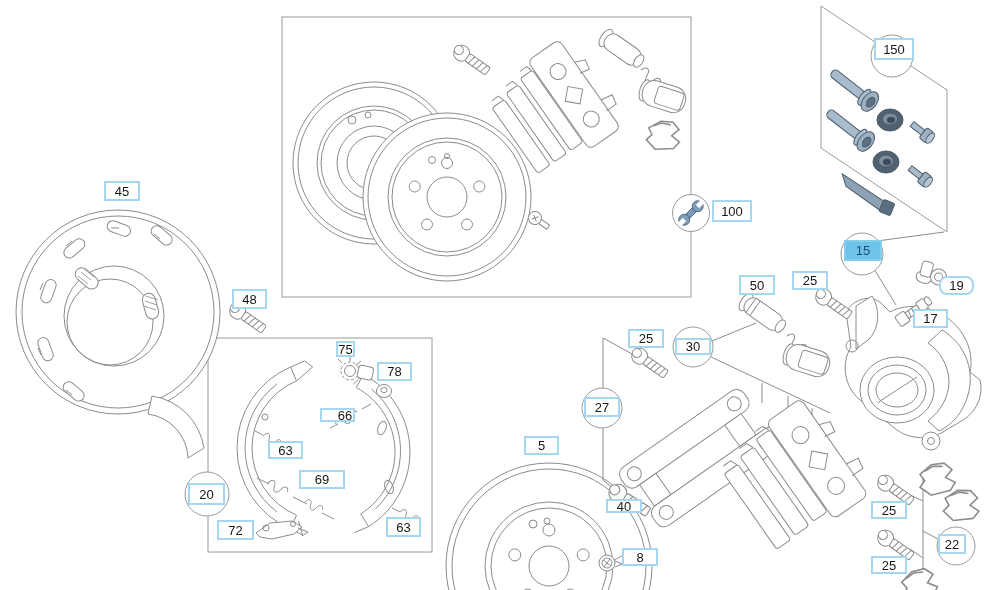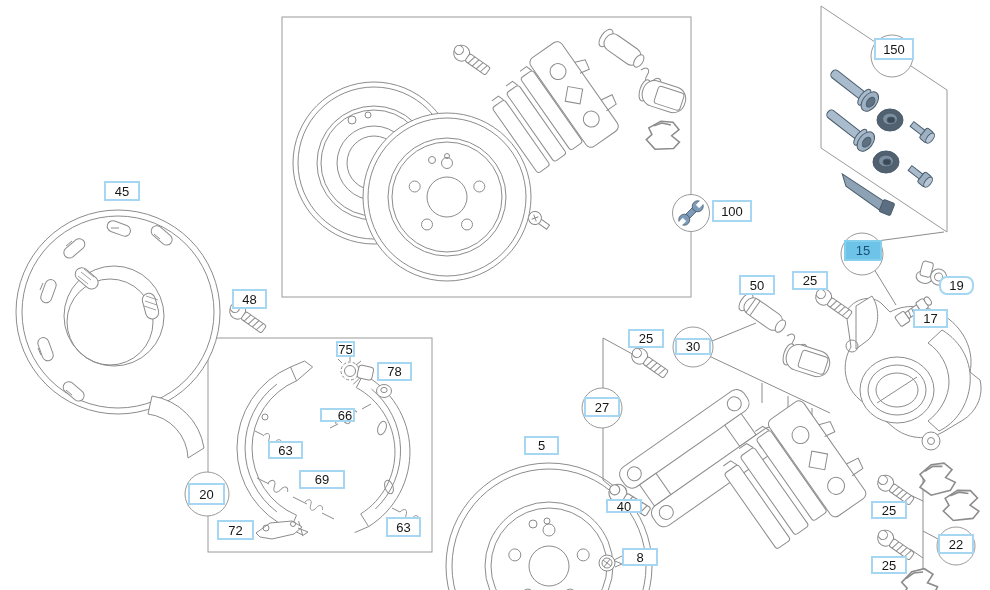--- a/index.html
+++ b/index.html
@@ -344,21 +344,21 @@
     <div class="lbl" style="left: 792px; top: 271px; width: 36px; height: 19px;">25</div>
     <div class="lbl" style="left: 739px; top: 275px; width: 36px; height: 20px;">50</div>
     <div class="lbl" style="left: 628px; top: 329px; width: 36px; height: 19px;">25</div>
     <div class="lbl" style="left: 675px; top: 338px; width: 36px; height: 17px;">30</div>
     <div class="lbl" style="left: 584px; top: 397px; width: 36px; height: 20px;">27</div>
     <div class="lbl" style="left: 524px; top: 436px; width: 35px; height: 19px;">5</div>
     <div class="lbl" style="left: 606px; top: 499px; width: 36px; height: 14px;">40</div>
     <div class="lbl" style="left: 622px; top: 548px; width: 36px; height: 18px;">8</div>
     <div class="lbl" style="left: 871px; top: 501px; width: 36px; height: 18px;">25</div>
     <div class="lbl" style="left: 871px; top: 556px; width: 36px; height: 18px;">25</div>
-    <div class="lbl" style="left: 938px; top: 534px; width: 36px; height: 20px; text-align: right;">22</div>
+    <div class="lbl" style="left: 938px; top: 534px; width: 28px; height: 20px; text-align: right;">22</div>
     <div class="lbl" style="left: 336px; top: 341px; width: 19px; height: 16px;">75</div>
     <div class="lbl" style="left: 377px; top: 362px; width: 35px; height: 19px;">78</div>
     <div class="lbl" style="left: 320px; top: 408px; width: 35px; height: 14px; padding-left: 15px;">66</div>
     <div class="lbl" style="left: 268px; top: 441px; width: 35px; height: 18px;">63</div>
     <div class="lbl" style="left: 299px; top: 470px; width: 46px; height: 19px;">69</div>
     <div class="lbl" style="left: 386px; top: 517px; width: 35px; height: 20px;">63</div>
     <div class="lbl" style="left: 217px; top: 520px; width: 37px; height: 20px;">72</div>
     <div class="lbl" style="left: 188px; top: 483px; width: 37px; height: 22px;">20</div>
   </div>
 

